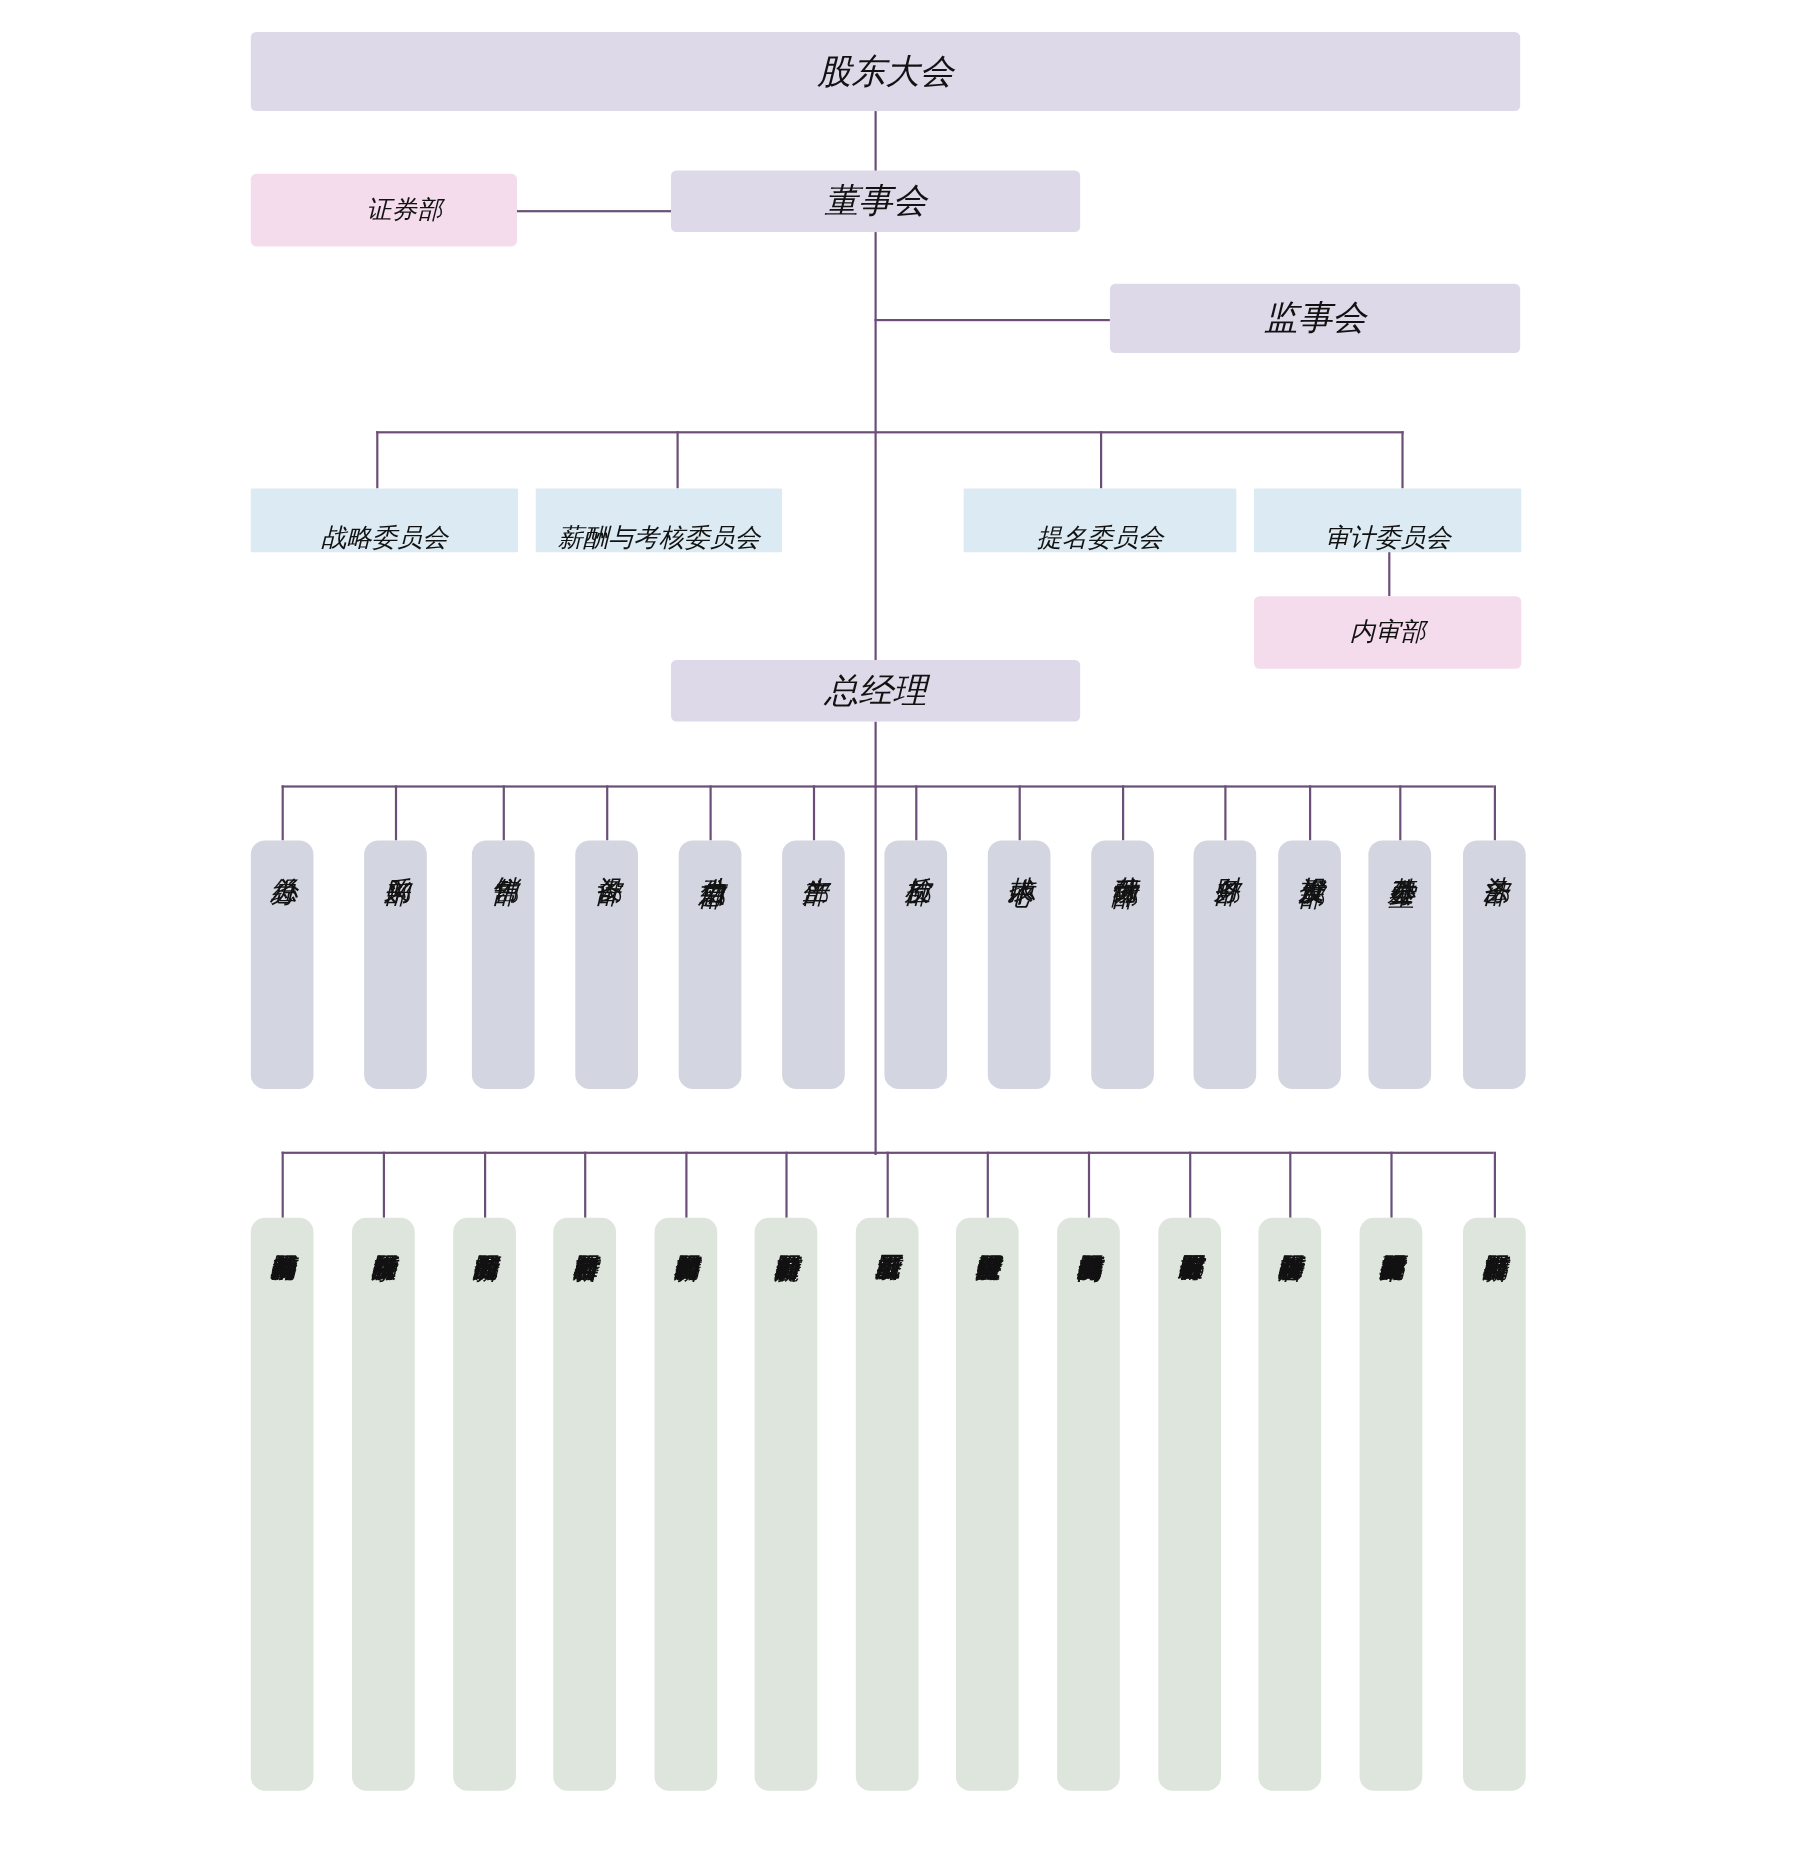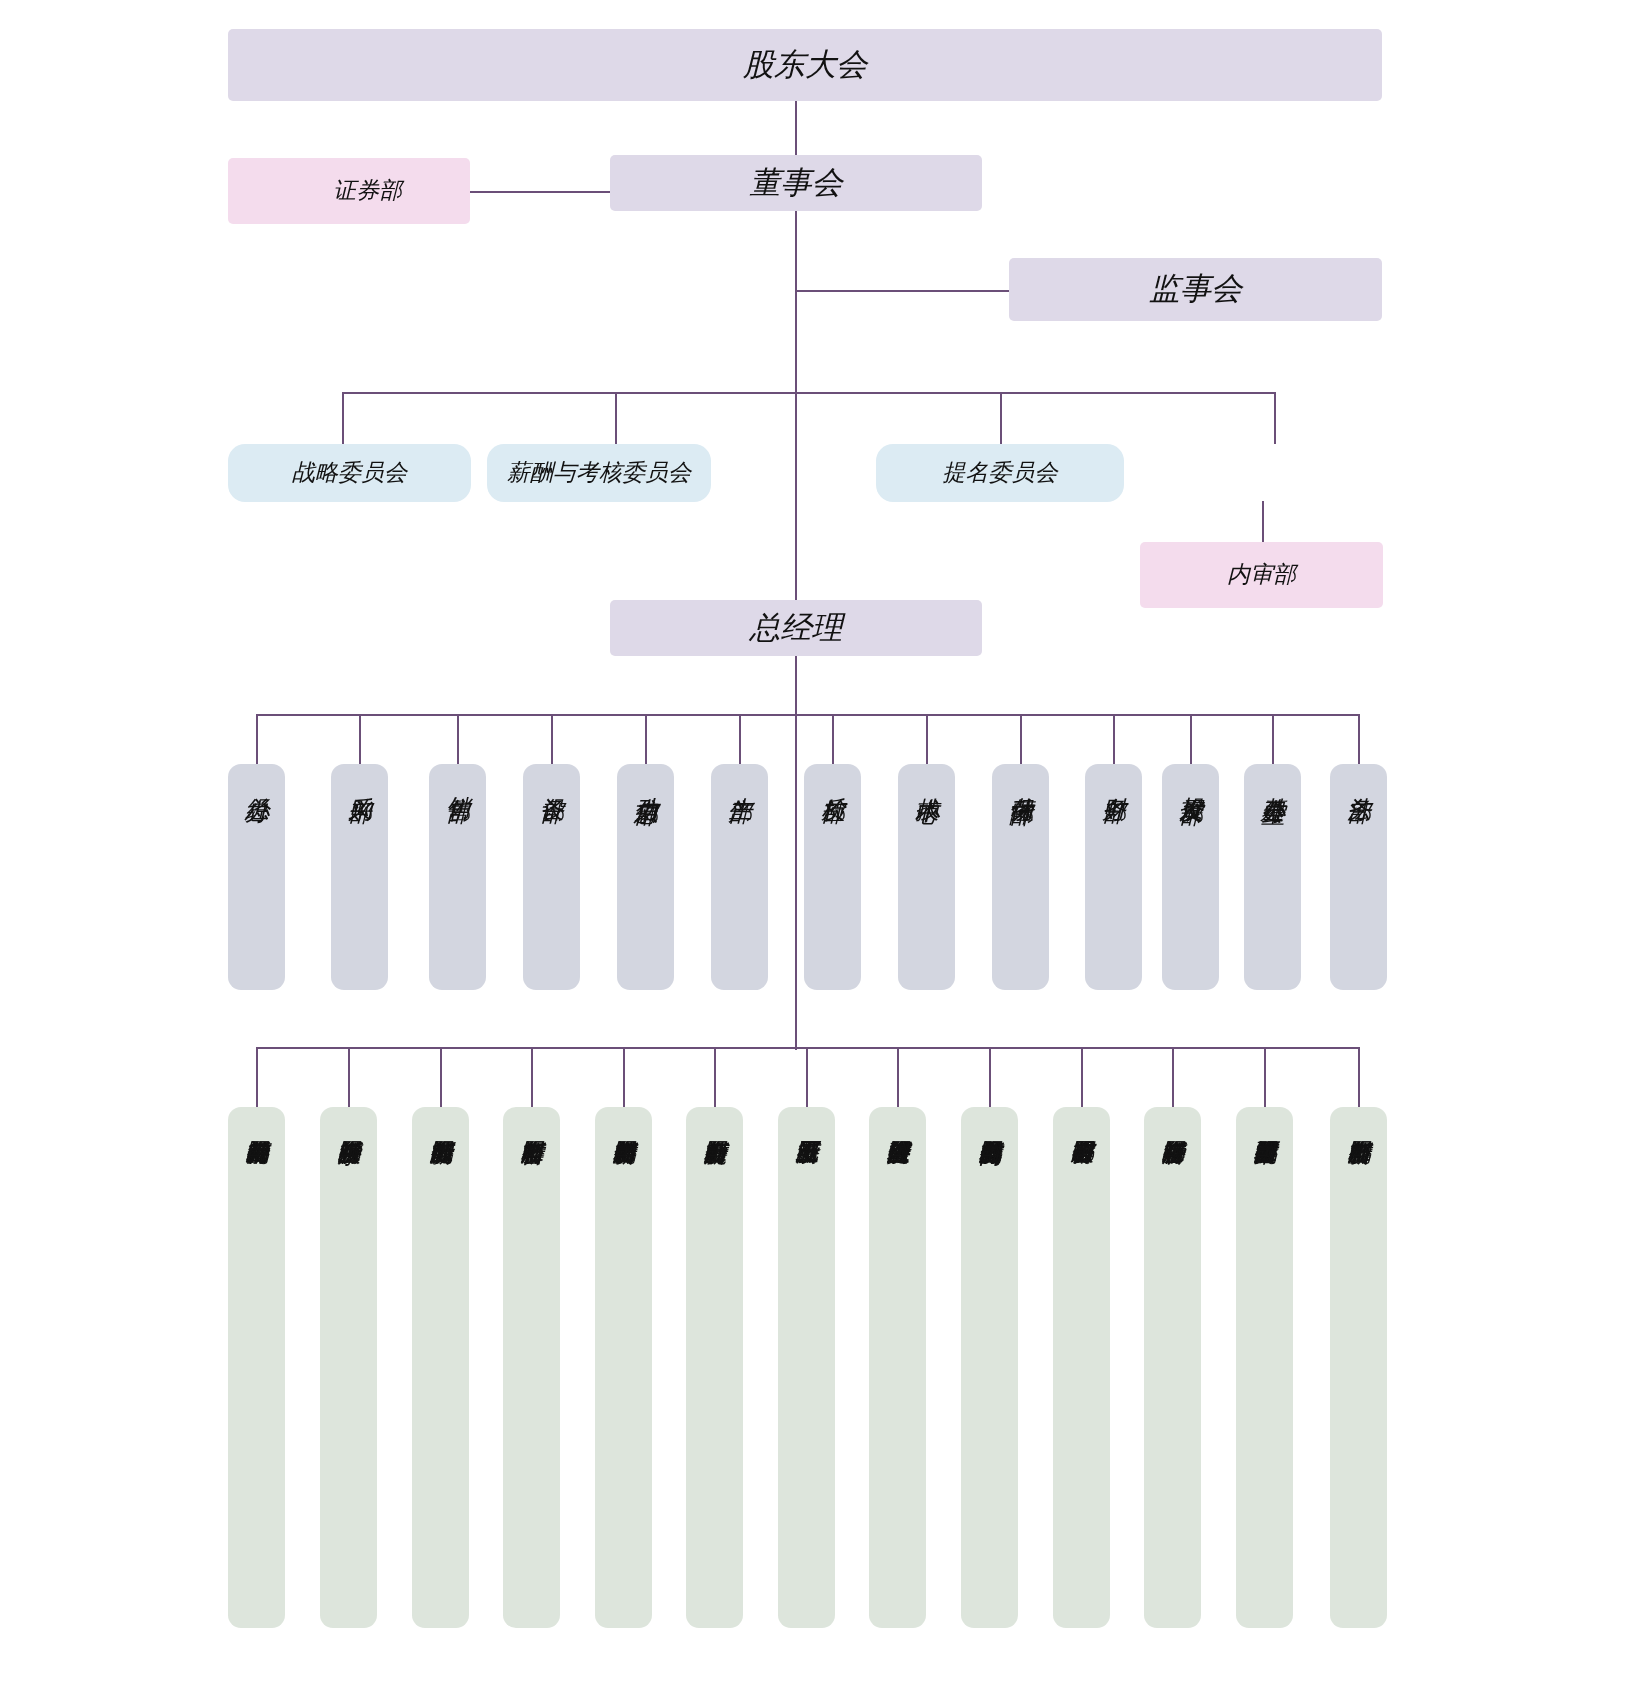--- a/index.html
+++ b/index.html
@@ -38,23 +38,24 @@
     color: #121212;
   }
   .n-sec {           
     background: #f4dced;
     border-radius: 5px;
     font-size: 23px;
     color: #121212;
   }
   .n-comm {          
     background: #dcebf3;
-    border-radius: 17px;
+    border-radius: 1px;
     font-size: 23px;
     color: #121212;
+    align-items: flex-end;
   }
   .n-dept {          
     background: #d3d6e0;
     border-radius: 13px;
     font-size: 24px;
     writing-mode: vertical-rl;
     text-orientation: upright;
     letter-spacing: 1px;
     padding: 14px 0;
     justify-content: flex-start;
@@ -149,20 +150,23 @@
 
   <div class="node n-comm" style="left:228px; top:444px; width:243px; height:58px;">
     <span>战略委员会</span>
   </div>
   <div class="node n-comm" style="left:487px; top:444px; width:224px; height:58px;">
     <span>薪酬与考核委员会</span>
   </div>
   <div class="node n-comm" style="left:876px; top:444px; width:248px; height:58px;">
     <span>提名委员会</span>
   </div>
+  <div class="node n-comm" style="left:1140px; top:444px; width:243px; height:58px;">
+    <span>审计委员会</span>
+  </div>
 
   <div class="node n-sec" style="left:1140px; top:542px; width:243px; height:66px;">
     <span>内审部</span>
   </div>
 
   <div class="node n-top" style="left:610px; top:600px; width:372px; height:56px;">
     <span>总经理</span>
   </div>
 
   <div class="node n-dept" style="left:228px; top:764px; width:57px; height:226px;">

